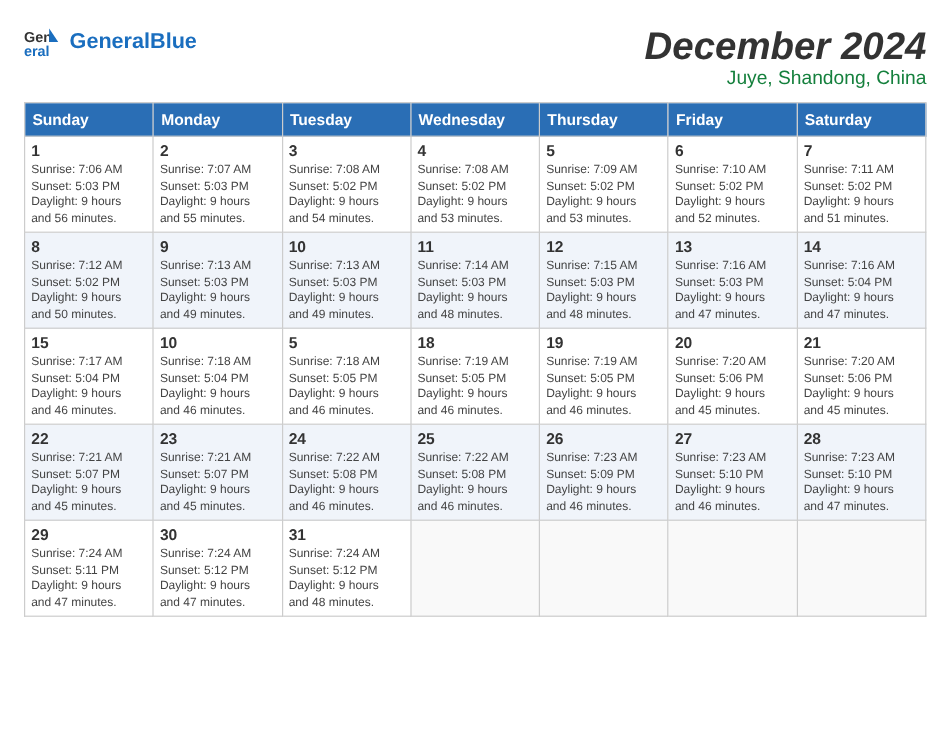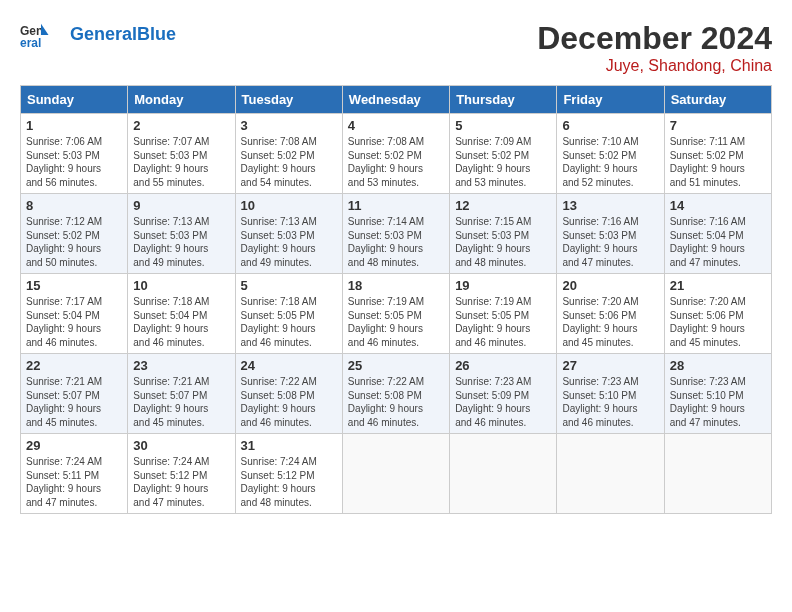--- a/index.html
+++ b/index.html
@@ -12,21 +12,21 @@
     }
     .header {
       display: flex;
       justify-content: space-between;
       align-items: flex-start;
       margin-bottom: 10px;
     }
     .logo {
       display: flex;
       align-items: center;
-      gap: 20px;
+      gap: 8px;
     }
     .logo-text {
       font-size: 18px;
       font-weight: bold;
       color: #333;
       line-height: 1.1;
     }
     .logo-text span {
       color: #1a6ebf;
     }
@@ -34,24 +34,25 @@
       width: 30px;
       height: 30px;
     }
     .title-section {
       text-align: right;
     }
     .month-title {
       font-size: 32px;
       font-weight: bold;
       color: #333;
+      font-style: italic;
     }
     .location-title {
       font-size: 16px;
-      color: #b91c1c;
+      color: #15803d;
     }
     .calendar {
       width: 100%;
       border-collapse: collapse;
       font-size: 11px;
     }
     .calendar th {
       background-color: #2a6eb5;
       color: #fff;
       text-align: left;

